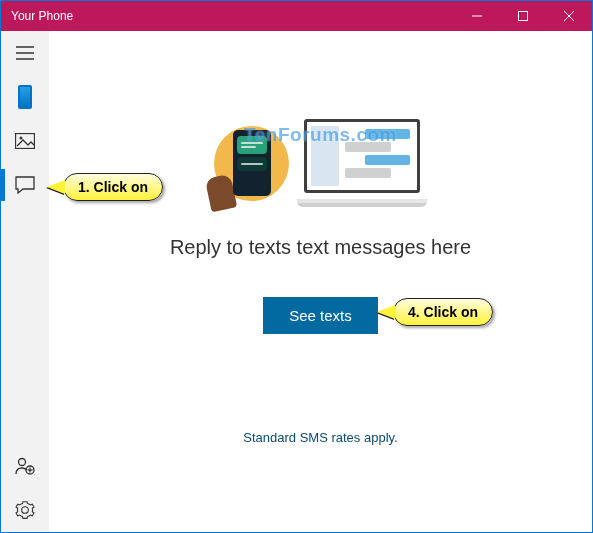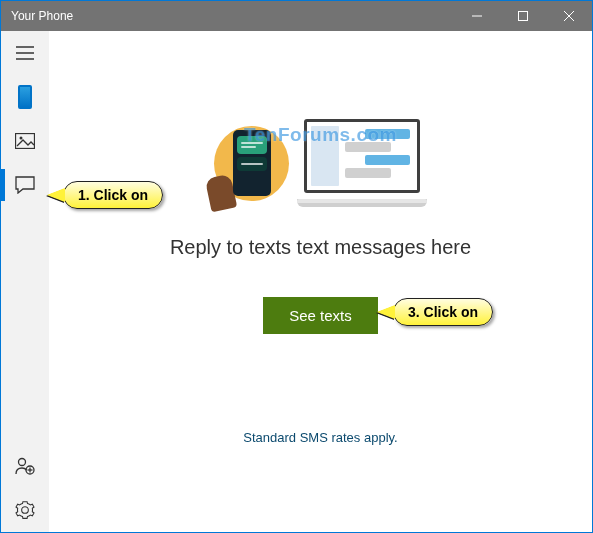--- a/index.html
+++ b/index.html
@@ -1,18 +1,18 @@
 <!DOCTYPE html>
 <html><head>
 <meta charset="utf-8">
 <style>
   * { box-sizing: border-box; margin: 0; padding: 0; }
   body { font-family: "Segoe UI", Arial, sans-serif; background: #fff; }
   .window { width: 593px; height: 533px; border: 1px solid #0078d7; display: flex; flex-direction: column; position: relative; }
-  .titlebar { height: 30px; background: #737373; display: flex; align-items: center; color: #fff; font-size: 12px; }
+  .titlebar { height: 30px; background: #be185d; display: flex; align-items: center; color: #fff; font-size: 12px; }
   .titlebar-title { padding-left: 10px; flex: 1; }
   .titlebar-controls { display: flex; }
   .titlebar-btn { width: 46px; height: 30px; display: flex; align-items: center; justify-content: center; color: #fff; }
   .titlebar-btn svg { stroke: #fff; }
   .body { flex: 1; display: flex; background: #fff; min-height: 0; }
   .sidebar { width: 48px; background: #f2f2f2; display: flex; flex-direction: column; position: relative; }
   .sidebar-item { width: 48px; height: 44px; display: flex; align-items: center; justify-content: center; position: relative; }
   .sidebar-item.selected::before { content: ""; position: absolute; left: 0; top: 6px; bottom: 6px; width: 4px; background: #0078d7; }
   .sidebar-spacer { flex: 1; }
   .phone-icon { width: 14px; height: 24px; border: 2px solid #0173c7; border-radius: 2px; background: linear-gradient(#2a9fe0, #0173c7); position: relative; }
@@ -27,27 +27,27 @@
   .hero-hand { position:absolute; bottom:-2px; left:-6px; width:26px; height:34px; background:#7a4a2a; border-radius: 10px 10px 4px 4px; transform: rotate(-12deg); z-index:1; }
   .hero-laptop { width: 130px; height: 88px; position: relative; }
   .laptop-screen { width: 116px; height: 74px; background: #fff; border: 3px solid #3f3f3f; border-radius: 3px; margin: 0 auto; padding: 4px; display:flex; gap:3px; }
   .laptop-col-left { width: 28px; background: #d9e6f2; border-radius:1px; }
   .laptop-col-right { flex:1; display:flex; flex-direction:column; gap:3px; padding:3px; }
   .laptop-bubble-b { height: 10px; background:#61b4e4; border-radius:2px; width:70%; align-self:flex-end; }
   .laptop-bubble-g { height: 10px; background:#d0d0d0; border-radius:2px; width:70%; align-self:flex-start; }
   .laptop-base { width: 130px; height: 8px; background: #cfcfcf; border-radius: 0 0 6px 6px; position: absolute; bottom: 0; left: 0; }
   .laptop-base::before { content:""; position:absolute; top:0; left:0; right:0; height:4px; background:#e6e6e6; border-radius: 2px 2px 0 0;}
   .heading { font-size: 20px; font-weight: 400; color: #333; margin-bottom: 38px; text-align: center; }
-  .primary-btn { background: #4d7c0f; color: #fff; border: none; padding: 10px 26px; font-size: 15px; cursor: pointer; }
+  .primary-btn { background: #0369a1; color: #fff; border: none; padding: 10px 26px; font-size: 15px; cursor: pointer; }
   .footnote { font-size: 13px; color: #0c4a6e; margin-top: 96px; }
   .callout { position: absolute; display: flex; align-items: center; z-index: 10; }
   .callout-bubble { background: linear-gradient(#fffde0, #fff23a); border: 1px solid #222; border-radius: 14px; padding: 5px 14px; font-size: 14px; font-weight: 700; color: #000; box-shadow: 2px 2px 3px rgba(0,0,0,0.35); white-space: nowrap; position: relative; }
   .callout-tail-left { width: 0; height: 0; border-top: 7px solid transparent; border-bottom: 7px solid transparent; border-right: 18px solid #fff23a; margin-right: -2px; filter: drop-shadow(-1px 1px 0 #222); position:relative; z-index:1; }
   .callout-tail-left::after { content:""; position:absolute; left:1px; top:-6px; border-top:6px solid transparent; border-bottom:6px solid transparent; border-right:16px solid #fff23a; }
-  .callout1 { top: 180px; left: 46px; }
+  .callout1 { top: 172px; left: 46px; }
   .callout2 { top: 297px; left: 376px; }
 </style>
 </head>
 <body>
 
 <div class="window">
 
   <div class="titlebar">
     <div class="titlebar-title">Your Phone</div>
     <div class="titlebar-controls">
@@ -150,16 +150,16 @@
     </div>
 
   </div>
 
   <div class="callout callout1">
     <div class="callout-tail-left"></div>
     <div class="callout-bubble">1. Click on</div>
   </div>
   <div class="callout callout2">
     <div class="callout-tail-left"></div>
-    <div class="callout-bubble">3. Click on</div>
+    <div class="callout-bubble">4. Click on</div>
   </div>
 
 </div>
 
 </body></html>

